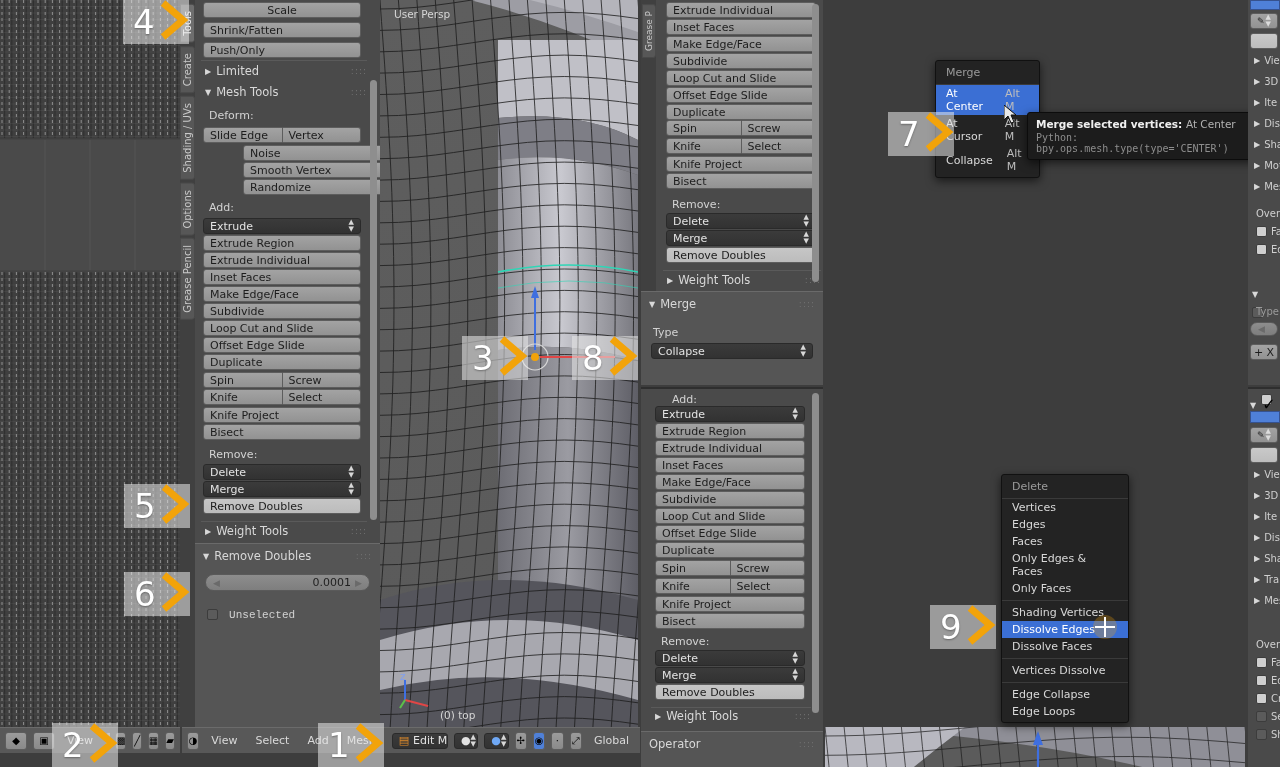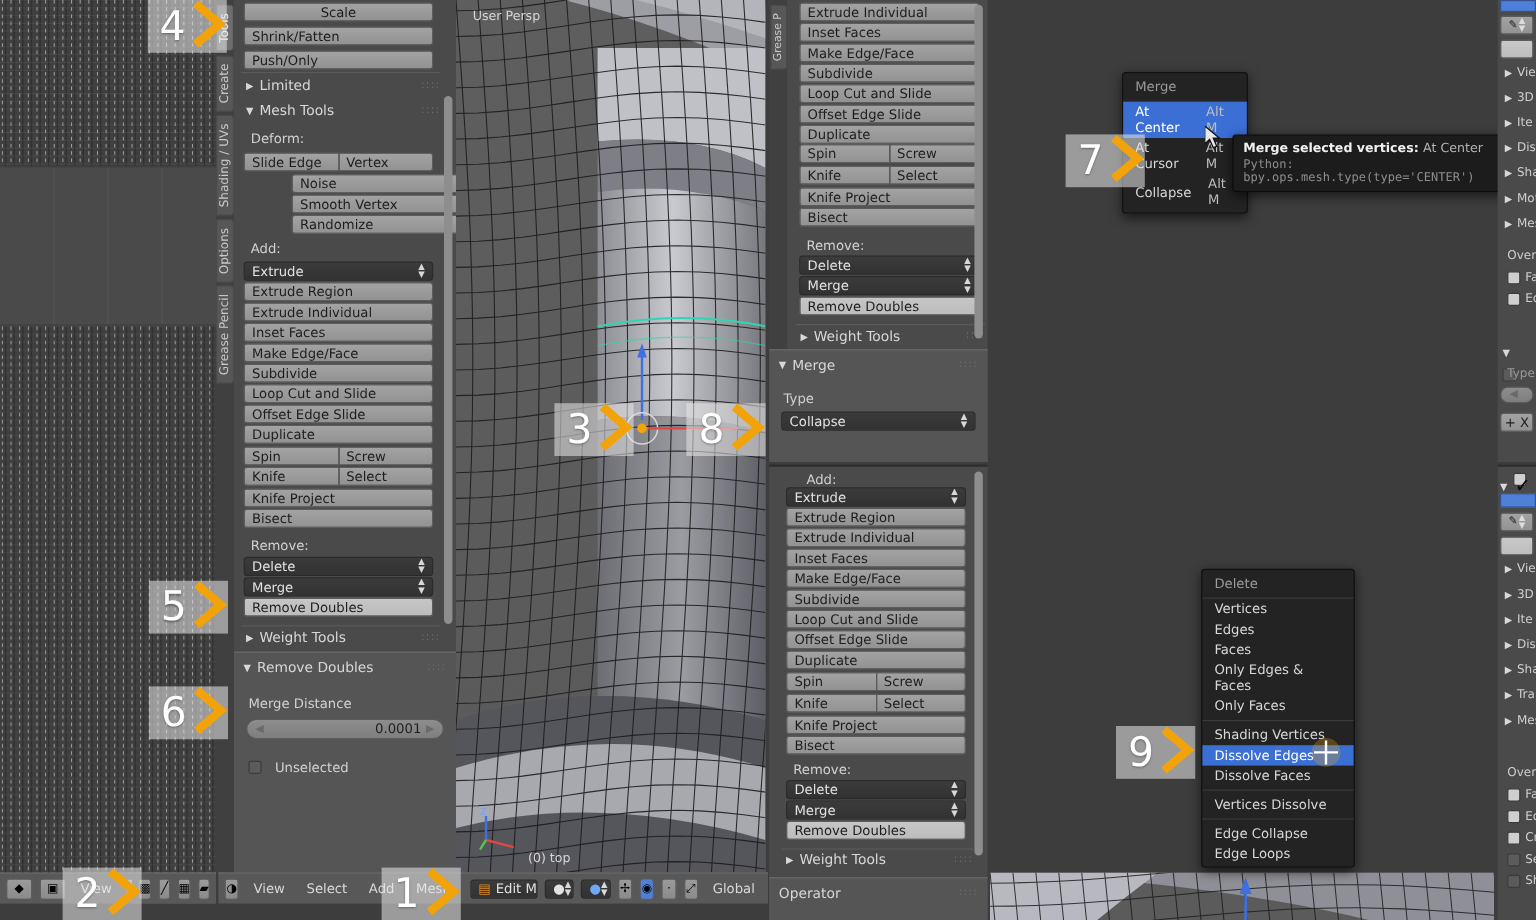--- a/index.html
+++ b/index.html
@@ -402,29 +402,28 @@
       <span>Weight Tools</span>
       <span class="grip">::::</span>
     </div>
 
     <div class="abs" style="left:0;top:543px;width:185px;height:184px;background:#555;border-top:1px solid #6a6a6a;">
       <div class="ptitle" style="padding:5px 8px;">
         <span class="tri">▼</span>
         <span>Remove Doubles</span>
         <span class="grip">::::</span>
       </div>
-      <div class="sublabel" style="padding:12px 0 0 12px;">Merge Distance</div>
       <div class="slider" style="margin:6px 10px 0 10px;">
         <span class="arw">◀</span>
         <span style="margin-left:auto;">0.0001</span>
         <span class="arw" style="margin-left:4px">▶</span>
       </div>
       <div style="padding:12px 0 0 12px;">
         <span class="chk"></span>
-        <span class="sublabel" style="margin-left:6px;">Unselected</span>
+        <span class="sublabel" style="margin-left:6px;font-family:Liberation Mono, monospace;">Unselected</span>
       </div>
     </div>
 
     <svg class="abs" style="left:352px;top:574px;" width="14" height="20">
       <polygon points="0,0 0,15 4,11 7,18 10,17 7,10 12,10" fill="#c9c9c9" stroke="#222" stroke-width="1"></polygon>
     </svg>
 
     <div class="vscroll" style="top:80px;height:440px;"></div>
   </div>
 

